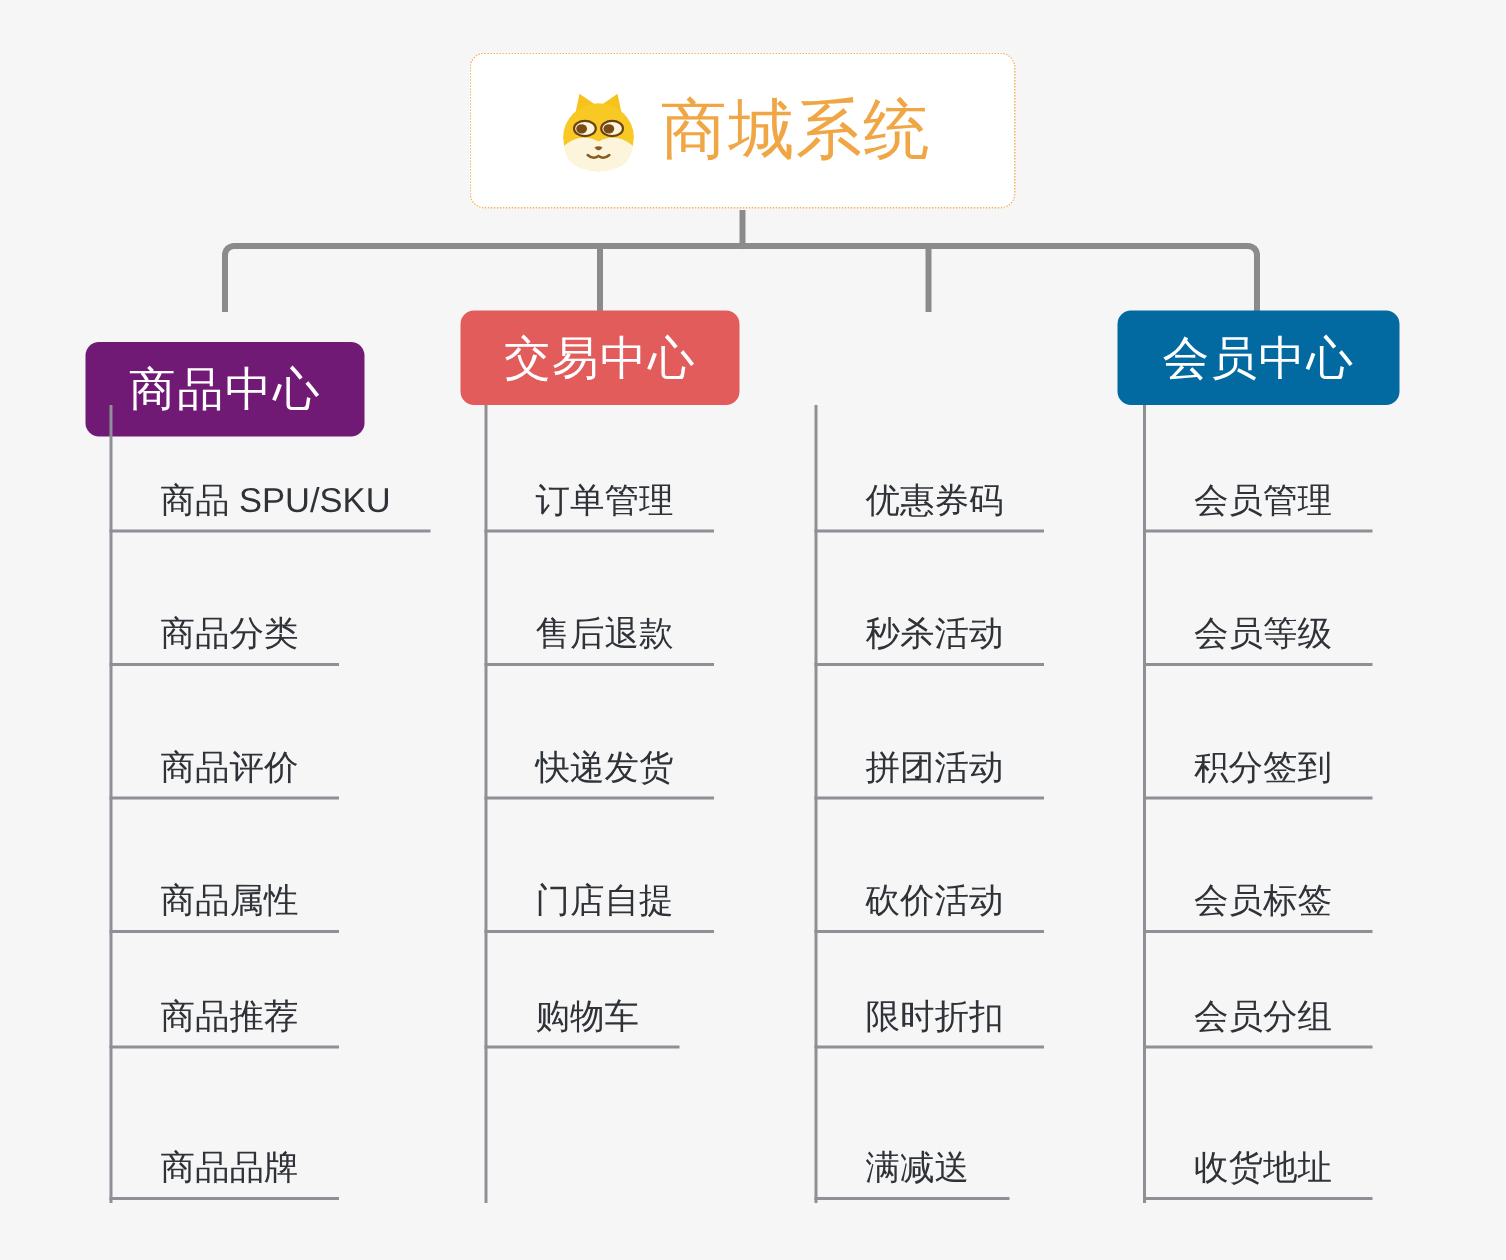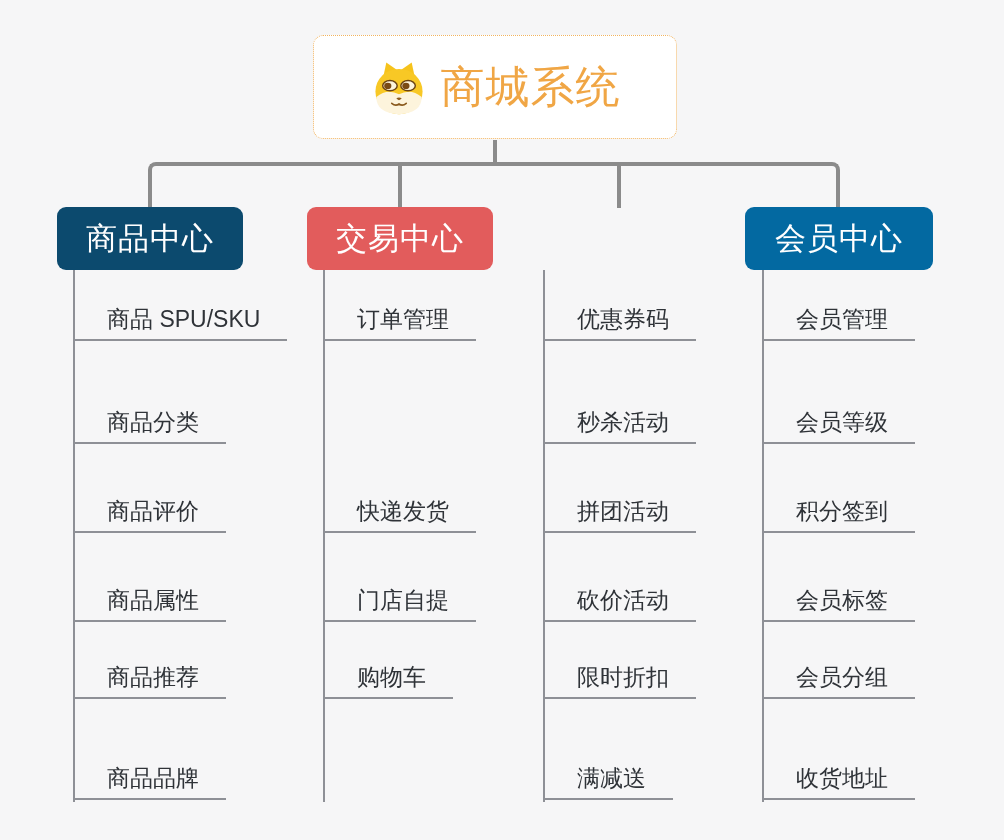--- a/index.html
+++ b/index.html
@@ -31,34 +31,34 @@
     gap:13px;
   }
   .root-title{font-size:44px; color:#F0A645; letter-spacing:1px; line-height:1;text-align:right;}
   .logo{width:58px; height:58px; display:block;}
   
   .branch{
     position:absolute; top:207px; width:186px; height:63px; border-radius:9px;
     display:flex; align-items:center; justify-content:center;
     color:#FFFFFF; font-size:31px; letter-spacing:1px; line-height:1;
   }
-  .b1{left:57px;  background:#0c4a6e;}
+  .b1{left:57px;  background:#701a75;margin-top:21px;}
   .b2{left:307px; background:#E25C5C;}
   .b3{left:526px; background:#EFA939;}
   .b4{left:745px; background:#0369a1; width:188px;}
   
   .column{position:absolute; top:270px; width:230px; height:540px;}
   .c1{left:73px;} .c2{left:323px;} .c3{left:543px;} .c4{left:762px;}
   .trunk{position:absolute; left:0; top:0; width:2px; height:532px; background:#8E9096;}
   .item{
     position:absolute; left:0; height:42px; line-height:40px; box-sizing:border-box;
     padding:0 27px 0 34px; border-bottom:2px solid #8E9096;
     font-size:23px; color:#2F3338; white-space:nowrap;
   }
-  .i1{top:29px;} .i2{top:132px;} .i3{top:221px;} .i4{top:310px;} .i5{top:387px;} .i6{top:488px;}
+  .i1{top:43px;} .i2{top:132px;} .i3{top:221px;} .i4{top:310px;} .i5{top:387px;} .i6{top:488px;}
 </style>
 </head>
 <body>
 
 <div class="canvas">
 
   <div class="conn root-stub"></div>
   <div class="conn bus-left"></div>
   <div class="conn bus-right"></div>
   <div class="conn drop-2"></div>
@@ -90,20 +90,21 @@
     <div class="item i2">商品分类</div>
     <div class="item i3">商品评价</div>
     <div class="item i4">商品属性</div>
     <div class="item i5">商品推荐</div>
     <div class="item i6">商品品牌</div>
   </div>
 
   <div class="column c2">
     <div class="trunk"></div>
     <div class="item i1">订单管理</div>
+    <div class="item i2">售后退款</div>
     <div class="item i3">快递发货</div>
     <div class="item i4">门店自提</div>
     <div class="item i5">购物车</div>
   </div>
 
   <div class="column c3">
     <div class="trunk"></div>
     <div class="item i1">优惠券码</div>
     <div class="item i3">拼团活动</div>
     <div class="item i2">秒杀活动</div>

